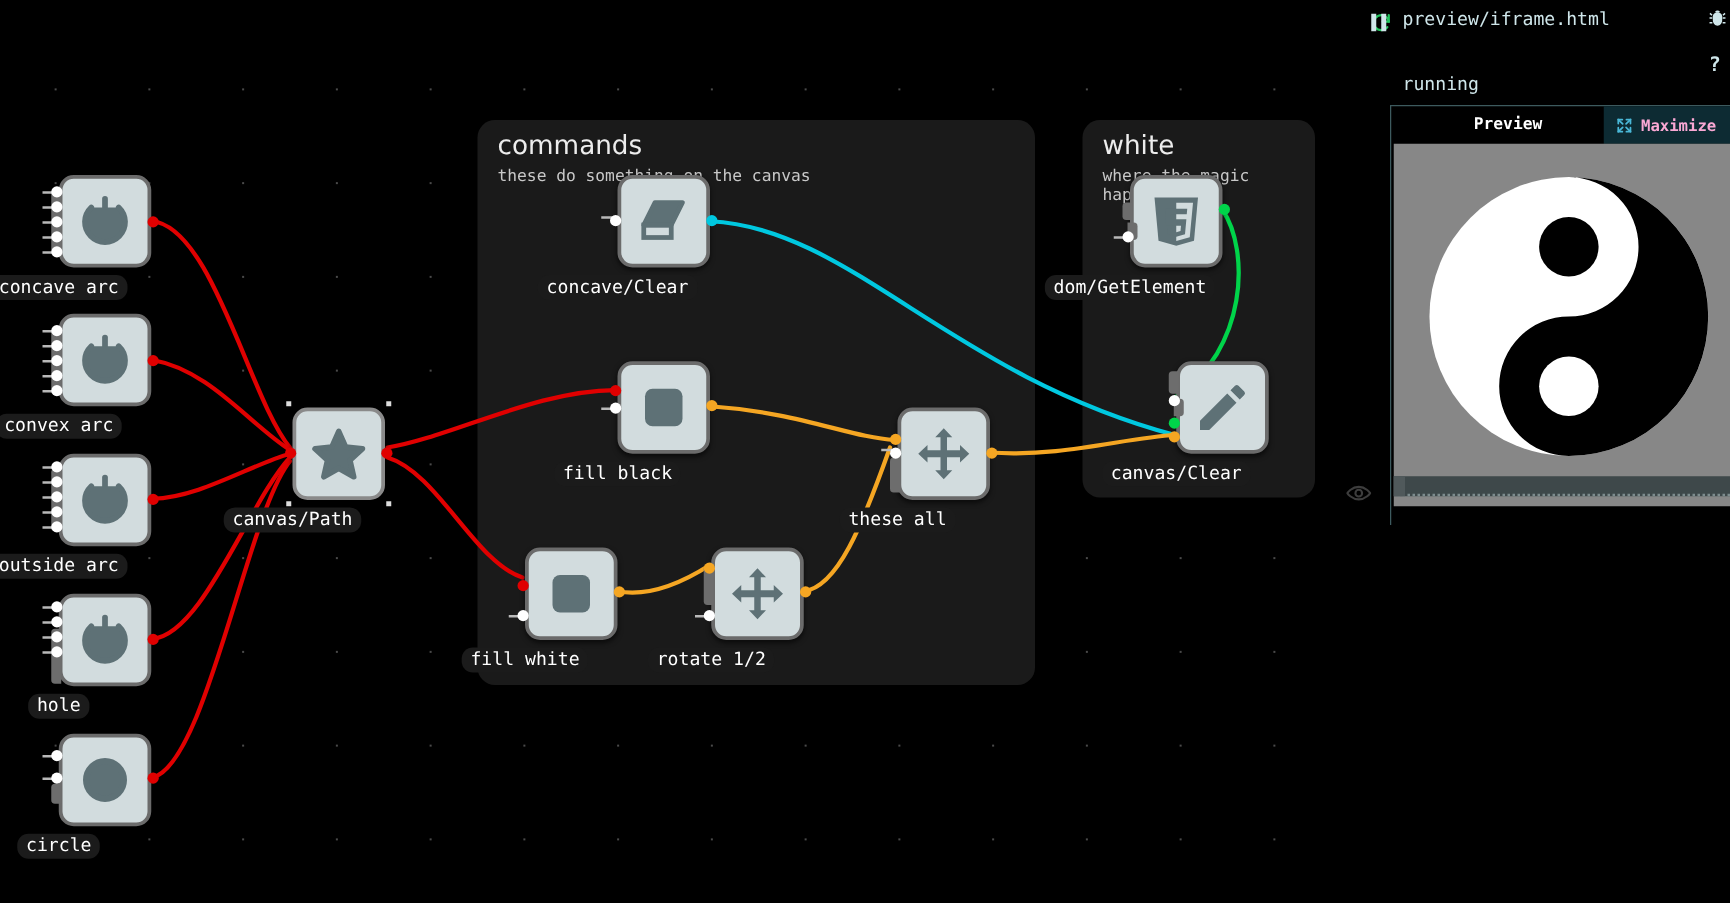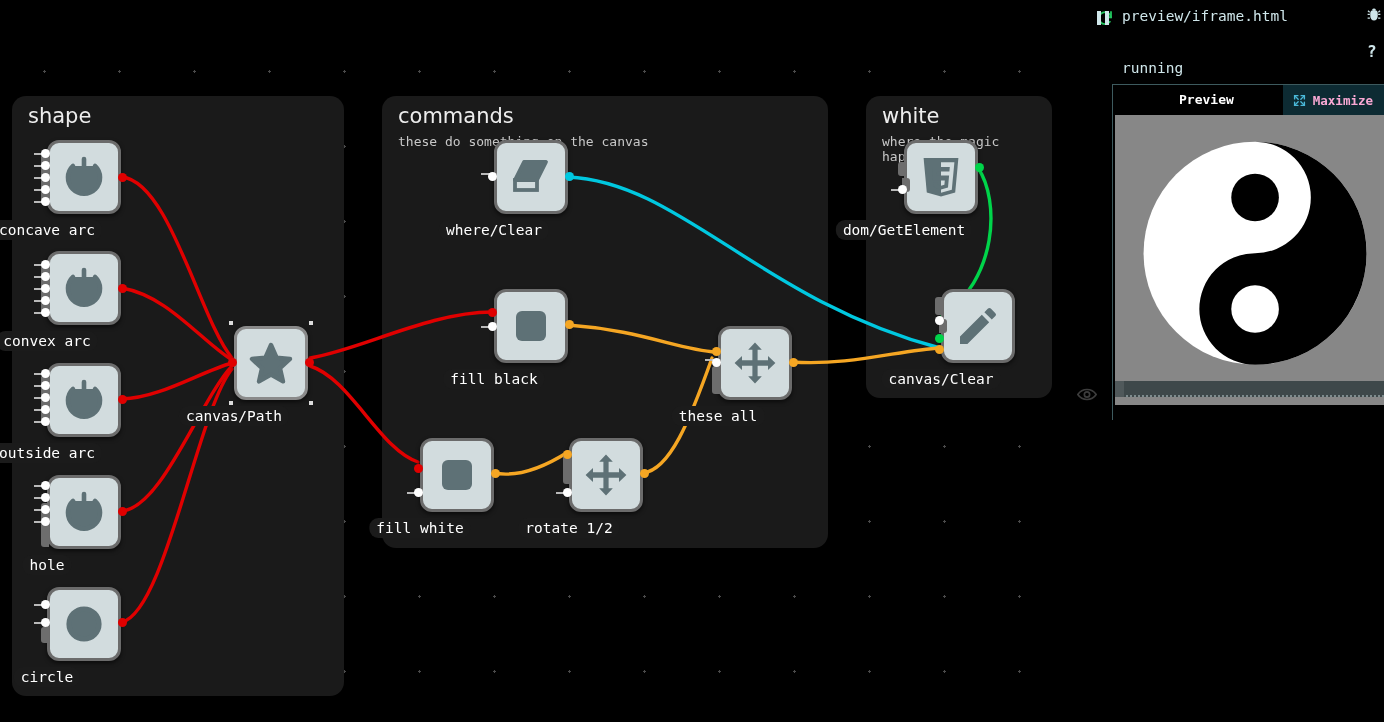--- a/index.html
+++ b/index.html
@@ -153,23 +153,20 @@
   <div class="hdr-icon" id="gear-icon">
     <svg viewBox="0 0 24 24" width="19" height="19" fill="currentColor">
       <path d="M12 8a4 4 0 100 8 4 4 0 000-8zm0 6a2 2 0 110-4 2 2 0 010 4z"></path>
       <path d="M20 12.9v-1.8l2-1.5-2-3.4-2.3 1a7.7 7.7 0 00-1.6-.9L15.7 4h-4l-.4 2.3c-.6.2-1.1.5-1.6.9l-2.3-1-2 3.4 2 1.5v1.8l-2 1.5 2 3.4 2.3-1c.5.4 1 .7 1.6.9l.4 2.3h4l.4-2.3c.6-.2 1.1-.5 1.6-.9l2.3 1 2-3.4-2-1.5z"></path>
     </svg>
   </div>
 </div>
 
 <div id="graph">
 
-  <div class="group" style="left:12px; top:96px; width:332px; height:600px;">
-    <div class="group-title">shape</div>
-  </div>
   <div class="group" style="left:382px; top:96px; width:446px; height:452px;">
     <div class="group-title">commands</div>
     <div class="group-sub">these do something on the canvas</div>
   </div>
   <div class="group" style="left:866px; top:96px; width:186px; height:302px;">
     <div class="group-title">white</div>
     <div class="group-sub">where the magic happens</div>
   </div>
 
   <svg width="1066" height="722" style="position:absolute;left:0;top:0;pointer-events:none;">
@@ -310,21 +307,21 @@
     <div class="node-box">
       <svg viewBox="0 0 24 24">
         <path fill="#5e7176" d="M8.5 4.5h11l-4.5 9h-11z"></path>
         <path fill="none" stroke="#5e7176" stroke-width="1.9" stroke-linejoin="round" d="M4 13.5h11l4.5-9h-11z"></path>
         <rect x="4" y="13.5" width="11" height="5" fill="none" stroke="#5e7176" stroke-width="1.9"></rect>
       </svg>
     </div>
     <div class="stub" style="left:-13px;top:33px;"></div>
     <div class="port white" style="left:-6px;top:32px;"></div>
     <div class="port cyan" style="left:71px;top:32px;"></div>
-    <div class="node-label">where/Clear</div>
+    <div class="node-label">concave/Clear</div>
   </div>
 
   <div class="node" style="left:494px; top:289px;">
     <div class="node-box">
       <svg viewBox="0 0 24 24">
         <rect x="4.5" y="4.5" width="15" height="15" rx="3" fill="#5e7176"></rect>
       </svg>
     </div>
     <div class="stub" style="left:-13px;top:37px;"></div>
     <div class="port red" style="left:-6px;top:19px;"></div>

